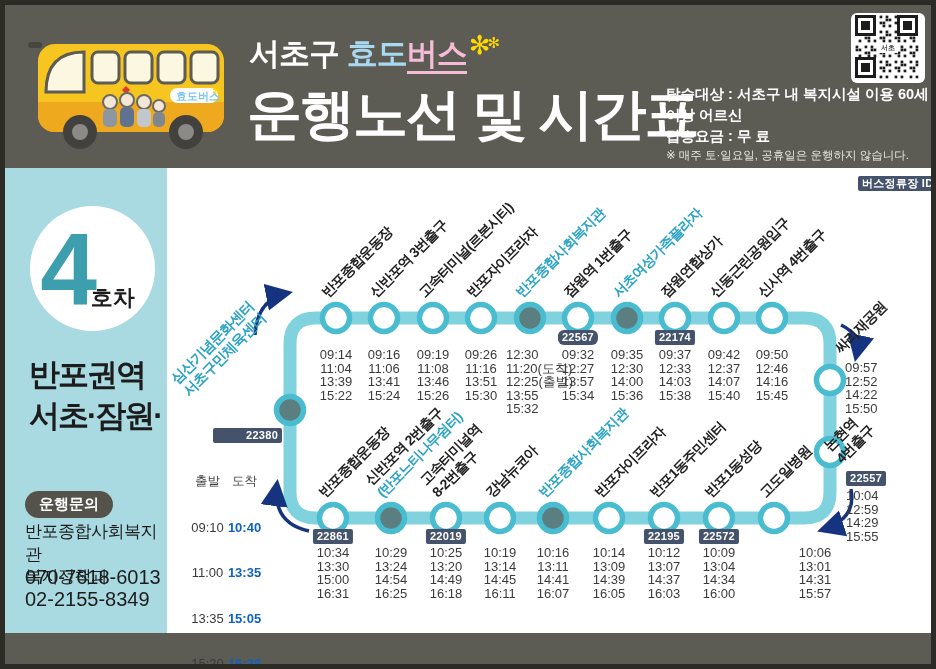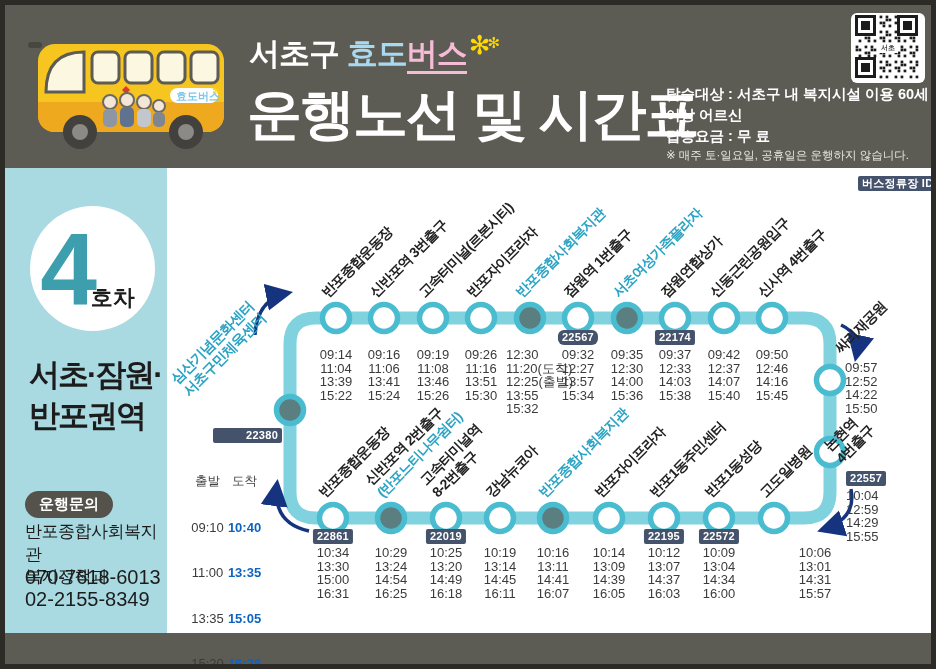--- a/index.html
+++ b/index.html
@@ -210,22 +210,22 @@
       </svg>
     <span class="qr-label">서초</span>
   </div>
 
   <aside class="sidebar">
     <div class="busno-circle">
       <span class="busno">4</span>
       <span class="busno-suffix">호차</span>
     </div>
     <div class="region">
+      <div>반포권역</div>
       <div>서초·잠원·</div>
-      <div>반포권역</div>
     </div>
     <div class="inquiry-pill">운행문의</div>
     <div class="contact" style="top:352px;">
       <div>반포종합사회복지관</div>
       <div class="phone">070-7618-6013</div>
     </div>
     <div class="contact" style="top:397px;">
       <div>복지정책과</div>
       <div class="phone">02-2155-8349</div>
     </div>

